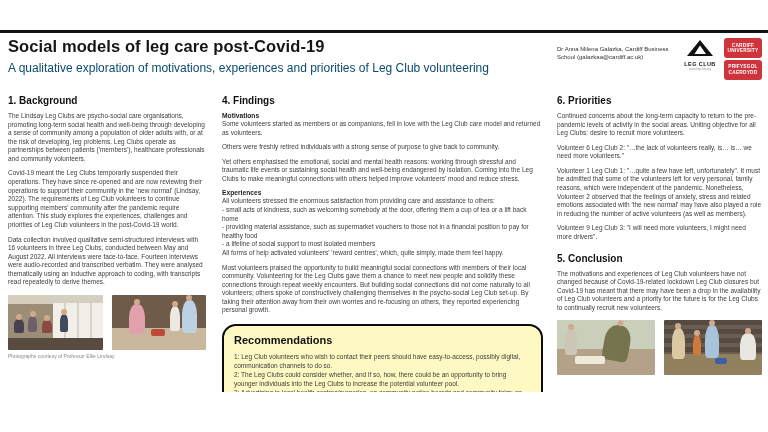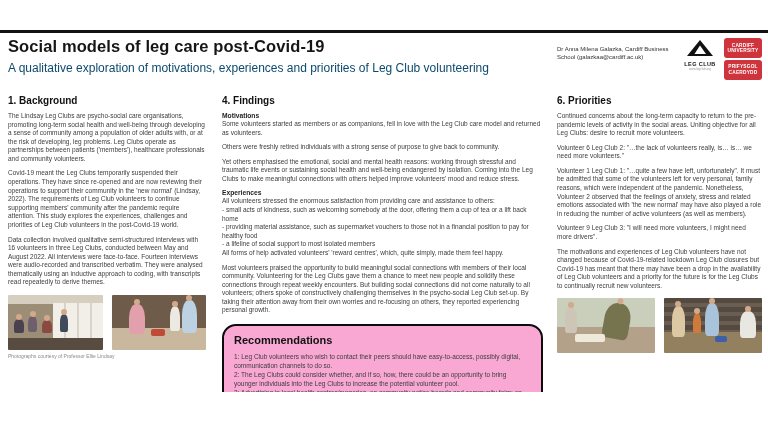--- a/index.html
+++ b/index.html
@@ -26,21 +26,21 @@
   .col1 { left:8px;  width:198px; }
   .col2 { left:222px; width:321px; }
   .col3 { left:557px; width:205px; }
 
   h2 { font-size:10px; font-weight:bold; color:#111; margin:0 0 6px 0; }
   h2.gap { margin-top:11px; }
   p  { font-size:6.5px; line-height:1.32; color:#3c3c3c; margin:0 0 6px 0; }
   p.tight { margin:0; }
   .subhead { font-size:6.7px; font-weight:bold; color:#1d1d1d; margin:2px 0 1px 0; }
 
-  .rec-box { border:2.5px solid #0c0c0c; border-radius:14px; padding:8px 10px 5px 10px; margin-top:9px; background:#f9a8d4; }
+  .rec-box { border:2.5px solid #0c0c0c; border-radius:14px; padding:8px 10px 5px 10px; margin-top:9px; background:#fef9c3; }
   .rec-box h3 { font-size:11px; font-weight:bold; color:#111; margin:0 0 7px 0; }
   .rec-box p { margin:0 0 1px 0; }
 
   .photo-row { display:flex; gap:9px; margin-top:8px; }
   .photo { height:55px; flex:1; position:relative; overflow:hidden; border-radius:1px; }
   .caption { font-size:5px; color:#8a8a8a; margin-top:3px; }
 
   .fig, .patch { position:absolute; }
   .fig { border-radius:45% 45% 18% 18%; }
   .fig::before { content:""; position:absolute; top:-5px; left:50%; transform:translateX(-50%);
@@ -144,20 +144,21 @@
     </div>
   </div>
 
   <div class="col col3">
     <h2>6. Priorities</h2>
     <p>Continued concerns about the long-term capacity to return to the pre-pandemic levels of activity in the social areas. Uniting objective for all Leg Clubs: desire to recruit more volunteers.</p>
     <p>Volunteer 6 Leg Club 2: "…the lack of volunteers really, is… is… we need more volunteers."</p>
     <p>Volunteer 1 Leg Club 1: "…quite a few have left, unfortunately". It must be admitted that some of the volunteers left for very personal, family reasons, which were independent of the pandemic. Nonetheless, Volunteer 2 observed that the feelings of anxiety, stress and related emotions associated with 'the new normal' may have also played a role in reducing the number of active volunteers (as well as members).</p>
     <p>Volunteer 9 Leg Club 3: "I will need more volunteers, I might need more drivers".</p>
 
+    <h2 class="gap">5. Conclusion</h2>
     <p>The motivations and experiences of Leg Club volunteers have not changed because of Covid-19-related lockdown Leg Club closures but Covid-19 has meant that there may have been a drop in the availability of Leg Club volunteers and a priority for the future is for the Leg Clubs to continually recruit new volunteers.</p>
 
     <div class="photo-row">
       <div class="photo" id="photo3">
         <div class="fig" style="left:8%;  top:16%; width:12px; height:26px; background:#cdc6b7;"></div>
         <div class="fig" style="left:48%; top:9%;  width:26px; height:36px; background:#75744e; transform:rotate(10deg);"></div>
         <div class="patch" style="left:18%; top:64%; width:30px; height:8px; background:#efe9da;"></div>
       </div>
       <div class="photo" id="photo4">
         <div class="fig" style="left:8%;  top:14%; width:13px; height:31px; background:#dcc9a4;"></div>

